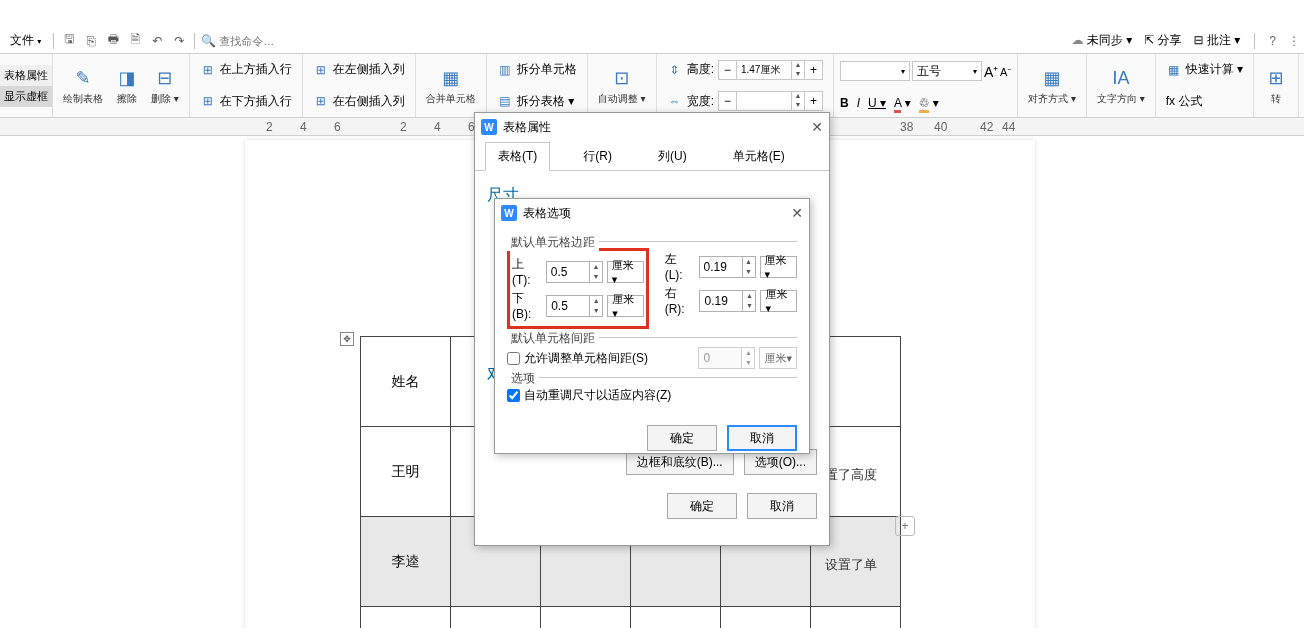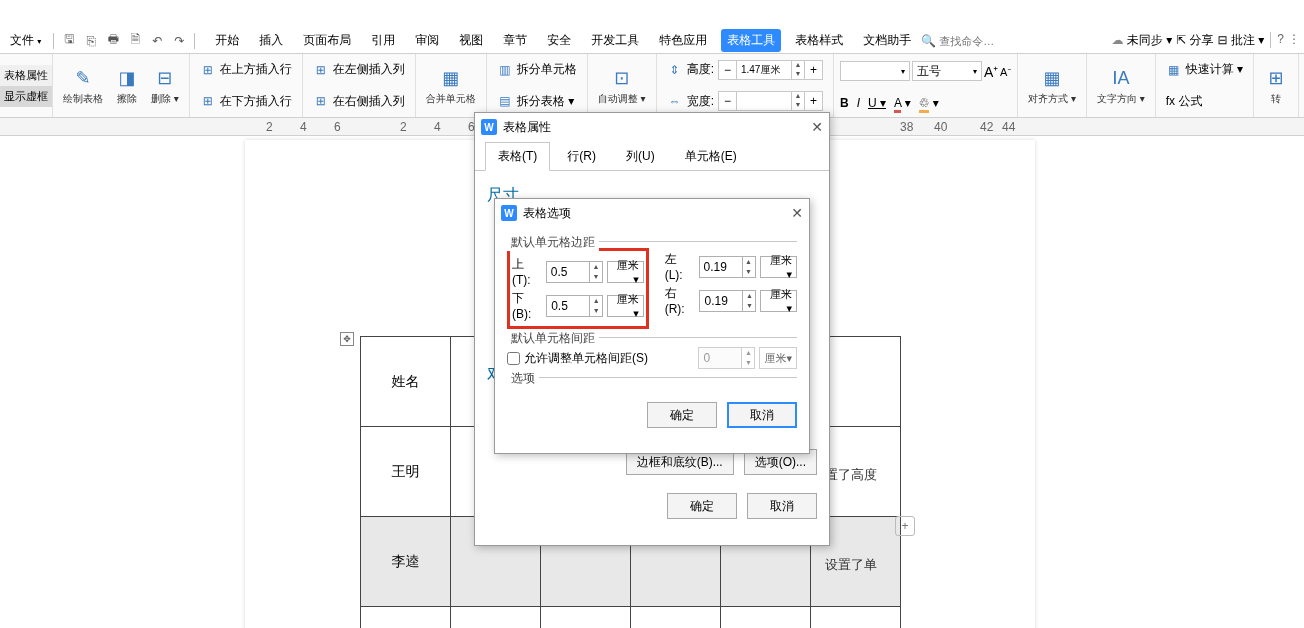--- a/index.html
+++ b/index.html
@@ -6,21 +6,21 @@
 body { background: #fff; width: 1304px; height: 628px; overflow: hidden; position: relative; }
 
 
 .menubar { display: flex; align-items: center; height: 26px; padding: 0 4px; border-bottom: 1px solid #d0d0d0; gap: 4px; margin-top: 28px; }
 .menubar .file-label { padding: 2px 6px; }
 .menubar .sep { width: 1px; height: 16px; background: #c0c0c0; margin: 0 2px; }
 .menubar .qicon { width: 18px; height: 18px; display: inline-flex; align-items: center; justify-content: center; color: #555; cursor: pointer; }
 .menubar .tabs { display: flex; gap: 8px; margin-left: 8px; }
 .menubar .tabs span { padding: 3px 6px; cursor: pointer; }
 .menubar .tabs span.active { background: #2e8bff; color: #fff; border-radius: 3px; }
-.menubar .right { margin-left: auto; display: flex; gap: 4px; }
+.menubar .right { margin-left: auto; display: flex; gap: 12px; align-items: center; }
 .menubar .search { display: flex; align-items: center; gap: 3px; color: #666; }
 .menubar .search input { border: none; outline: none; width: 60px; font-size: 11px; color: #666; }
 
 
 .ribbon { display: flex; height: 64px; border-bottom: 1px solid #d0d0d0; background: #fafafa; }
 .ribbon-group { display: flex; flex-direction: column; justify-content: center; padding: 0 6px; border-right: 1px solid #e0e0e0; }
 .ribbon-group.stack { align-items: center; }
 .ribbon-big { display: flex; flex-direction: column; align-items: center; gap: 2px; cursor: pointer; padding: 2px 4px; }
 .ribbon-big .ic { width: 24px; height: 24px; display: flex; align-items: center; justify-content: center; color: #3a7abf; font-size: 18px; }
 .ribbon-big .lbl { font-size: 10px; color: #333; white-space: nowrap; }
@@ -50,38 +50,38 @@
 .table tr.sel td { background: #e8e8e8; }
 .add-col { position: absolute; left: 895px; top: 380px; width: 20px; height: 20px; border: 1px solid #bbb; border-radius: 3px; display:flex;align-items:center;justify-content:center;color:#777;cursor:pointer; }
 .table-anchor { position: absolute; left: 340px; top: 196px; width: 14px; height: 14px; border: 1px solid #888; display:flex;align-items:center;justify-content:center;font-size:9px;color:#555;background:#fff;cursor:move; }
 
 
 .dialog { position: absolute; background: #fff; border: 1px solid #999; box-shadow: 2px 2px 8px rgba(0,0,0,0.25); }
 .dlg-titlebar { display: flex; align-items: center; height: 28px; padding: 0 6px; gap: 6px; }
 .dlg-titlebar .appicon { width: 16px; height: 16px; background: #2e8bff; color: #fff; border-radius: 2px; display:flex;align-items:center;justify-content:center;font-size:10px;font-weight:bold; }
 .dlg-titlebar .title { flex: 1; }
 .dlg-titlebar .close { cursor: pointer; font-size: 14px; color: #555; }
-.dlg-tabs { display: flex; border-bottom: 1px solid #c8c8c8; padding: 0 10px; gap: 4px; }
+.dlg-tabs { display: flex; border-bottom: 1px solid #c8c8c8; padding: 0 10px; gap: 20px; }
 .dlg-tabs span { padding: 5px 12px; cursor: pointer; border: 1px solid transparent; position: relative; top: 1px; }
 .dlg-tabs span.active { border: 1px solid #c8c8c8; border-bottom: 1px solid #fff; background: #fff; }
 .dlg-body { padding: 10px 12px; }
 .fieldset-label { font-size: 16px; color: #0369a1; padding: 4px 0; }
 .dlg-btn { min-width: 70px; height: 26px; border: 1px solid #a8a8a8; background: #f4f4f4; cursor: pointer; padding: 0 10px; }
 .dlg-btn.primary { border: 2px solid #2e8bff; }
 .dlg-footer { display: flex; justify-content: flex-end; gap: 10px; padding: 8px 12px; }
 
 .dialog1 { left: 474px; top: 112px; width: 356px; height: 434px; }
 .dialog2 { left: 494px; top: 198px; width: 316px; height: 256px; z-index: 10; }
 
 .opt-line { display: flex; align-items: center; gap: 4px; margin: 3px 0; }
 .opt-spin { display:inline-flex; border:1px solid #b0b0b0; height:22px; background:#fff; }
 .opt-spin input { border:none; width:42px; padding:0 4px; outline:none; font-size:12px; }
 .opt-spin .ud { display:flex;flex-direction:column;border-left:1px solid #b0b0b0; }
 .opt-spin .ud span { width:12px;height:10px;font-size:7px;text-align:center;line-height:9px;cursor:pointer;color:#555; }
-.unit { border:1px solid #b0b0b0; height:22px;padding:0 4px;display:inline-flex;align-items:center;gap:2px;font-size:11px;background:#fff;cursor:pointer;text-align:right; }
+.unit { border:1px solid #b0b0b0; height:22px;padding:0 4px;display:inline-flex;align-items:center;gap:2px;font-size:11px;background:#fff;cursor:pointer; }
 .redbox { border: 3px solid #e03020; padding: 2px; }
 .arrow-svg { position: absolute; pointer-events: none; }
 .chk { width: 13px; height: 13px; }
 
 .grp { position: relative; border-top: 1px solid #c8c8c8; margin-top: 8px; padding-top: 6px; }
 .grp .legend { position: absolute; top: -8px; left: 0; background: #fff; padding: 0 4px; font-size: 12px; color: #444; }
 
 .side-note { position:absolute; left: 825px; font-size: 13px; color: #333; }
 .color-underline { border-bottom: 3px solid #d9534f; }
 .color-underline2 { border-bottom: 3px solid #f0ad4e; }
@@ -92,35 +92,20 @@
 <div class="menubar">
   <span class="file-label"><span>文件</span> <span style="font-size:8px;">▾</span></span>
   <span class="sep"></span>
   <span class="qicon">🖫</span>
   <span class="qicon">⎘</span>
   <span class="qicon">🖶</span>
   <span class="qicon">🗎</span>
   <span class="qicon">↶</span>
   <span class="qicon">↷</span>
   <span class="sep"></span>
-  <div class="tabs">
-    <span>开始</span>
-    <span>插入</span>
-    <span>页面布局</span>
-    <span>引用</span>
-    <span>审阅</span>
-    <span>视图</span>
-    <span>章节</span>
-    <span>安全</span>
-    <span>开发工具</span>
-    <span>特色应用</span>
-    <span class="active">表格工具</span>
-    <span>表格样式</span>
-    <span>文档助手</span>
-  </div>
   <div class="search">
     <span>🔍</span>
     <input placeholder="查找命令…" style="">
   </div>
   <div class="right">
     <span><span style="color:#888;">☁</span> <span>未同步 ▾</span></span>
     <span>⇱ <span>分享</span></span>
     <span>⊟ <span>批注 ▾</span></span>
     <span class="sep"></span>
     <span style="color:#666;">?</span>
@@ -432,20 +417,24 @@
             <span class="ud">
               <span>▲</span>
               <span>▼</span>
             </span>
           </span>
         <span class="unit" style="opacity:0.6;">厘米▾</span>
       </div>
     </div>
     <div class="grp">
       <span class="legend">选项</span>
+      <div class="opt-line">
+        <input type="checkbox" class="chk" checked="" style="">
+        <span>自动重调尺寸以适应内容(Z)</span>
+      </div>
     </div>
   </div>
   <div class="dlg-footer">
     <button class="dlg-btn">确定</button>
     <button class="dlg-btn primary">取消</button>
   </div>
 </div>
 
 <svg class="arrow-svg" style="left:620px;top:222px;width:100px;height:50px;">
   <defs>

